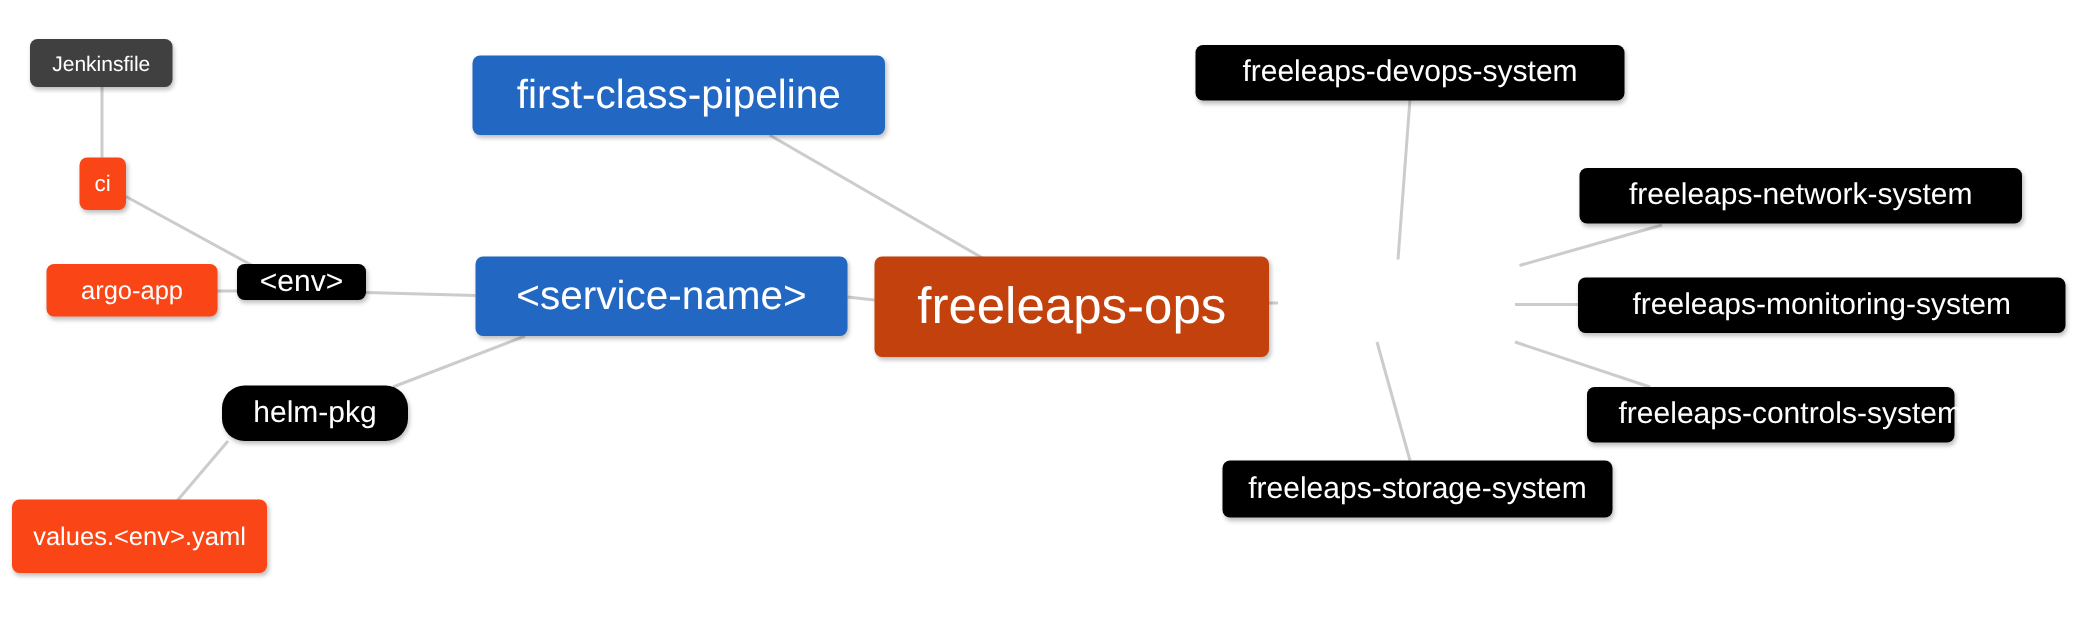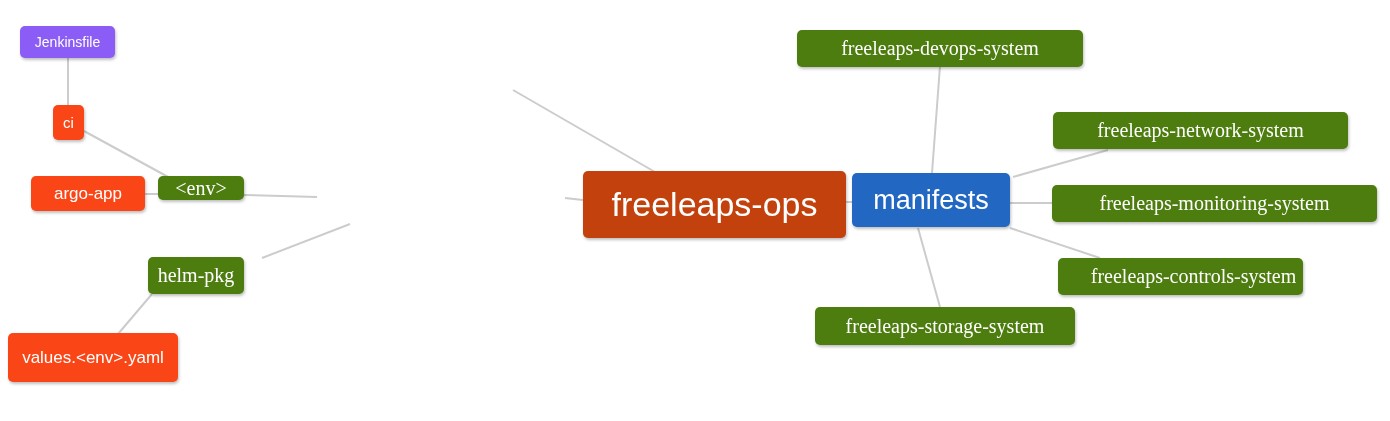--- a/index.html
+++ b/index.html
@@ -31,23 +31,23 @@
     align-items: center;
     justify-content: center;
     color: #ffffff;
     border-radius: 5px;
     box-shadow: 1px 2px 3px rgba(0,0,0,0.25);
     white-space: nowrap;
     cursor: pointer;
     box-sizing: border-box;
     padding: 0 8px;
   }
-  .orange { background: #8b5cf6; }
+  .orange { background: #404040; }
   .red    { background: #fa4616; }
-  .green  { background: #4d7c0f; font-family: Liberation Serif, serif; }
+  .green  { background: #000000; }
   .blue   { background: #2268c3; }
   .dark   { background: #c2410c; }
 
   .fs-14 { font-size: 14px; }
   .fs-15 { font-size: 15px; }
   .fs-17 { font-size: 17px; }
   .fs-20 { font-size: 20px; }
   .fs-27 { font-size: 27px; }
   .fs-34 { font-size: 34px; }
 </style>
@@ -74,27 +74,28 @@
   </svg>
 
   <div class="node orange fs-14" style="left:20px;  top:26px;  width:95px;  height:32px;">Jenkinsfile</div>
 
   <div class="node red fs-15" style="left:53px;  top:105px; width:31px;  height:35px;">ci</div>
 
   <div class="node red fs-17" style="left:31px;  top:176px; width:114px;  height:35px;">argo-app</div>
 
   <div class="node green fs-20" style="left:158px; top:176px; width:86px;  height:24px;">&lt;env&gt;</div>
 
+  <div class="node blue fs-27" style="left:317px; top:171px; width:248px; height:53px;">&lt;service-name&gt;</div>
 
+  <div class="node blue fs-27" style="left:315px; top:37px;  width:275px; height:53px;">first-class-pipeline</div>
 
   <div class="node dark fs-34" style="left:583px; top:171px; width:263px; height:67px;">freeleaps-ops</div>
 
-  <div class="node blue fs-27" style="left:852px; top:173px; width:158px; height:54px;">manifests</div>
 
-  <div class="node green fs-20" style="left:148px; top:257px; width:96px; height:37px;">helm-pkg</div>
+  <div class="node green fs-20" style="left:148px; top:257px; width:124px; height:37px;border-radius:15px;">helm-pkg</div>
 
   <div class="node red fs-17" style="left:8px;   top:333px; width:170px; height:49px;">values.&lt;env&gt;.yaml</div>
 
   <div class="node green fs-20" style="left:797px; top:30px;  width:286px; height:37px;">freeleaps-devops-system</div>
 
   <div class="node green fs-20" style="left:1053px; top:112px; width:295px; height:37px;">freeleaps-network-system</div>
 
   <div class="node green fs-20" style="left:1052px; top:185px; width:325px; height:37px;">freeleaps-monitoring-system</div>
 
   <div class="node green fs-20" style="left:1058px; top:258px; width:245px; height:37px;padding-left:34px;">freeleaps-controls-system</div>

